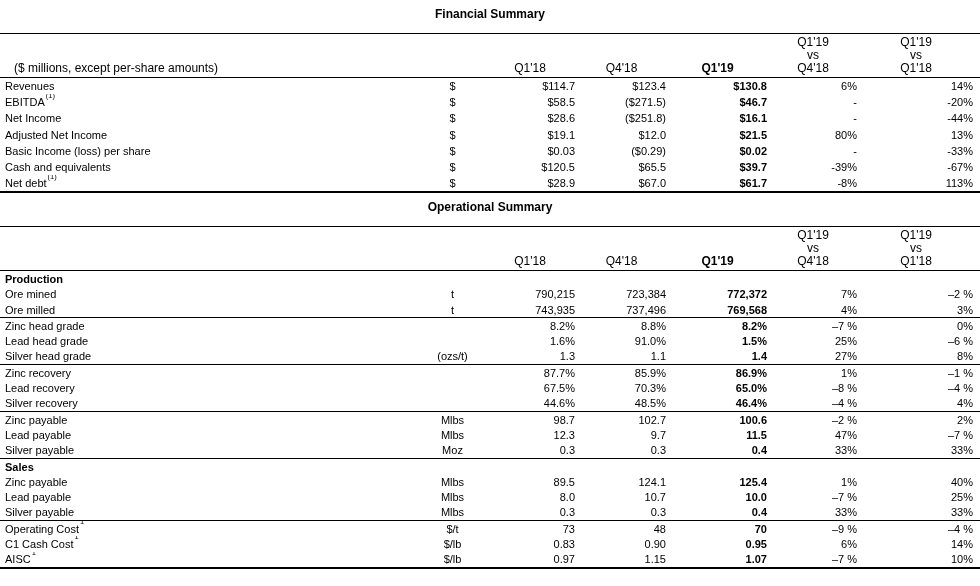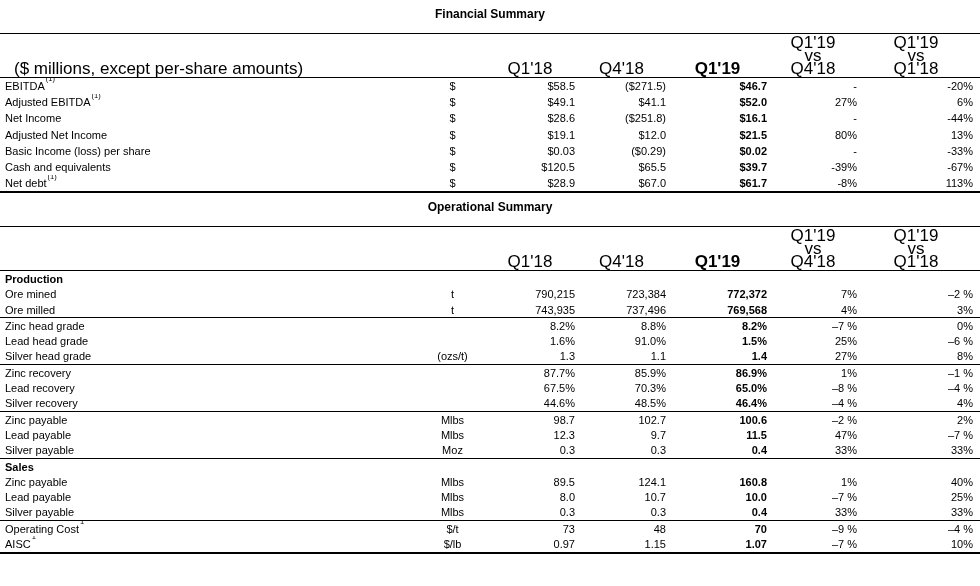--- a/index.html
+++ b/index.html
@@ -26,21 +26,21 @@
     width: 980px;
     border-collapse: collapse;
     table-layout: fixed;
     border-top: 1px solid #000;
     font-size: 11px;
   }
   thead th {
     vertical-align: bottom;
     border-bottom: 1px solid #000;
     font-weight: normal;
-    font-size: 17px;
+    font-size: 12px;
     padding: 0 2px 2px 0;
     height: 41px;
     line-height: 13px;
   }
   th.c-label {
     text-align: left;
     padding-left: 14px;
   }
   th.c-num { text-align: center; }
   th.h-bold { font-weight: bold; }
@@ -101,36 +101,36 @@
         </th>
         <th class="c-num c-vs c-last">
           <div>Q1'19</div>
           <div>vs</div>
           <div>Q1'18</div>
         </th>
       </tr>
     </thead>
     <tbody>
         <tr>
+          <td class="c-label"><span>Revenues</span></td>
+          <td class="c-unit">$</td>
+          <td class="c-num">$114.7</td>
+          <td class="c-num">$123.4</td>
+          <td class="c-num c-bold">$130.8</td>
+          <td class="c-num">6%</td>
+          <td class="c-num c-last">14%</td>
+        </tr>
+        <tr>
           <td class="c-label"><span>EBITDA</span><sup>(1)</sup></td>
           <td class="c-unit">$</td>
           <td class="c-num">$58.5</td>
           <td class="c-num">($271.5)</td>
           <td class="c-num c-bold">$46.7</td>
           <td class="c-num">-</td>
           <td class="c-num c-last">-20%</td>
-        </tr>
-        <tr>
-          <td class="c-label"><span>Adjusted EBITDA</span><sup>(1)</sup></td>
-          <td class="c-unit">$</td>
-          <td class="c-num">$49.1</td>
-          <td class="c-num">$41.1</td>
-          <td class="c-num c-bold">$52.0</td>
-          <td class="c-num">27%</td>
-          <td class="c-num c-last">6%</td>
         </tr>
         <tr>
           <td class="c-label"><span>Net Income</span></td>
           <td class="c-unit">$</td>
           <td class="c-num">$28.6</td>
           <td class="c-num">($251.8)</td>
           <td class="c-num c-bold">$16.1</td>
           <td class="c-num">-</td>
           <td class="c-num c-last">-44%</td>
         </tr>
@@ -320,21 +320,21 @@
           <td class="c-num"></td>
           <td class="c-num c-bold"></td>
           <td class="c-num"></td>
           <td class="c-num c-last"></td>
         </tr>
         <tr>
           <td class="c-label"><span>Zinc payable</span></td>
           <td class="c-unit">Mlbs</td>
           <td class="c-num">89.5</td>
           <td class="c-num">124.1</td>
-          <td class="c-num c-bold">160.8</td>
+          <td class="c-num c-bold">125.4</td>
           <td class="c-num">1%</td>
           <td class="c-num c-last">40%</td>
         </tr>
         <tr>
           <td class="c-label"><span>Lead payable</span></td>
           <td class="c-unit">Mlbs</td>
           <td class="c-num">8.0</td>
           <td class="c-num">10.7</td>
           <td class="c-num c-bold">10.0</td>
           <td class="c-num">–7 %</td>
@@ -352,20 +352,29 @@
         <tr>
           <td class="c-label"><span>Operating Cost</span><sup>1</sup></td>
           <td class="c-unit">$/t</td>
           <td class="c-num">73</td>
           <td class="c-num">48</td>
           <td class="c-num c-bold">70</td>
           <td class="c-num">–9 %</td>
           <td class="c-num c-last">–4 %</td>
         </tr>
         <tr>
+          <td class="c-label"><span>C1 Cash Cost</span><sup>1</sup></td>
+          <td class="c-unit">$/lb</td>
+          <td class="c-num">0.83</td>
+          <td class="c-num">0.90</td>
+          <td class="c-num c-bold">0.95</td>
+          <td class="c-num">6%</td>
+          <td class="c-num c-last">14%</td>
+        </tr>
+        <tr>
           <td class="c-label"><span>AISC</span><sup>1</sup></td>
           <td class="c-unit">$/lb</td>
           <td class="c-num">0.97</td>
           <td class="c-num">1.15</td>
           <td class="c-num c-bold">1.07</td>
           <td class="c-num">–7 %</td>
           <td class="c-num c-last">10%</td>
         </tr>
       </tbody>
   </table>

